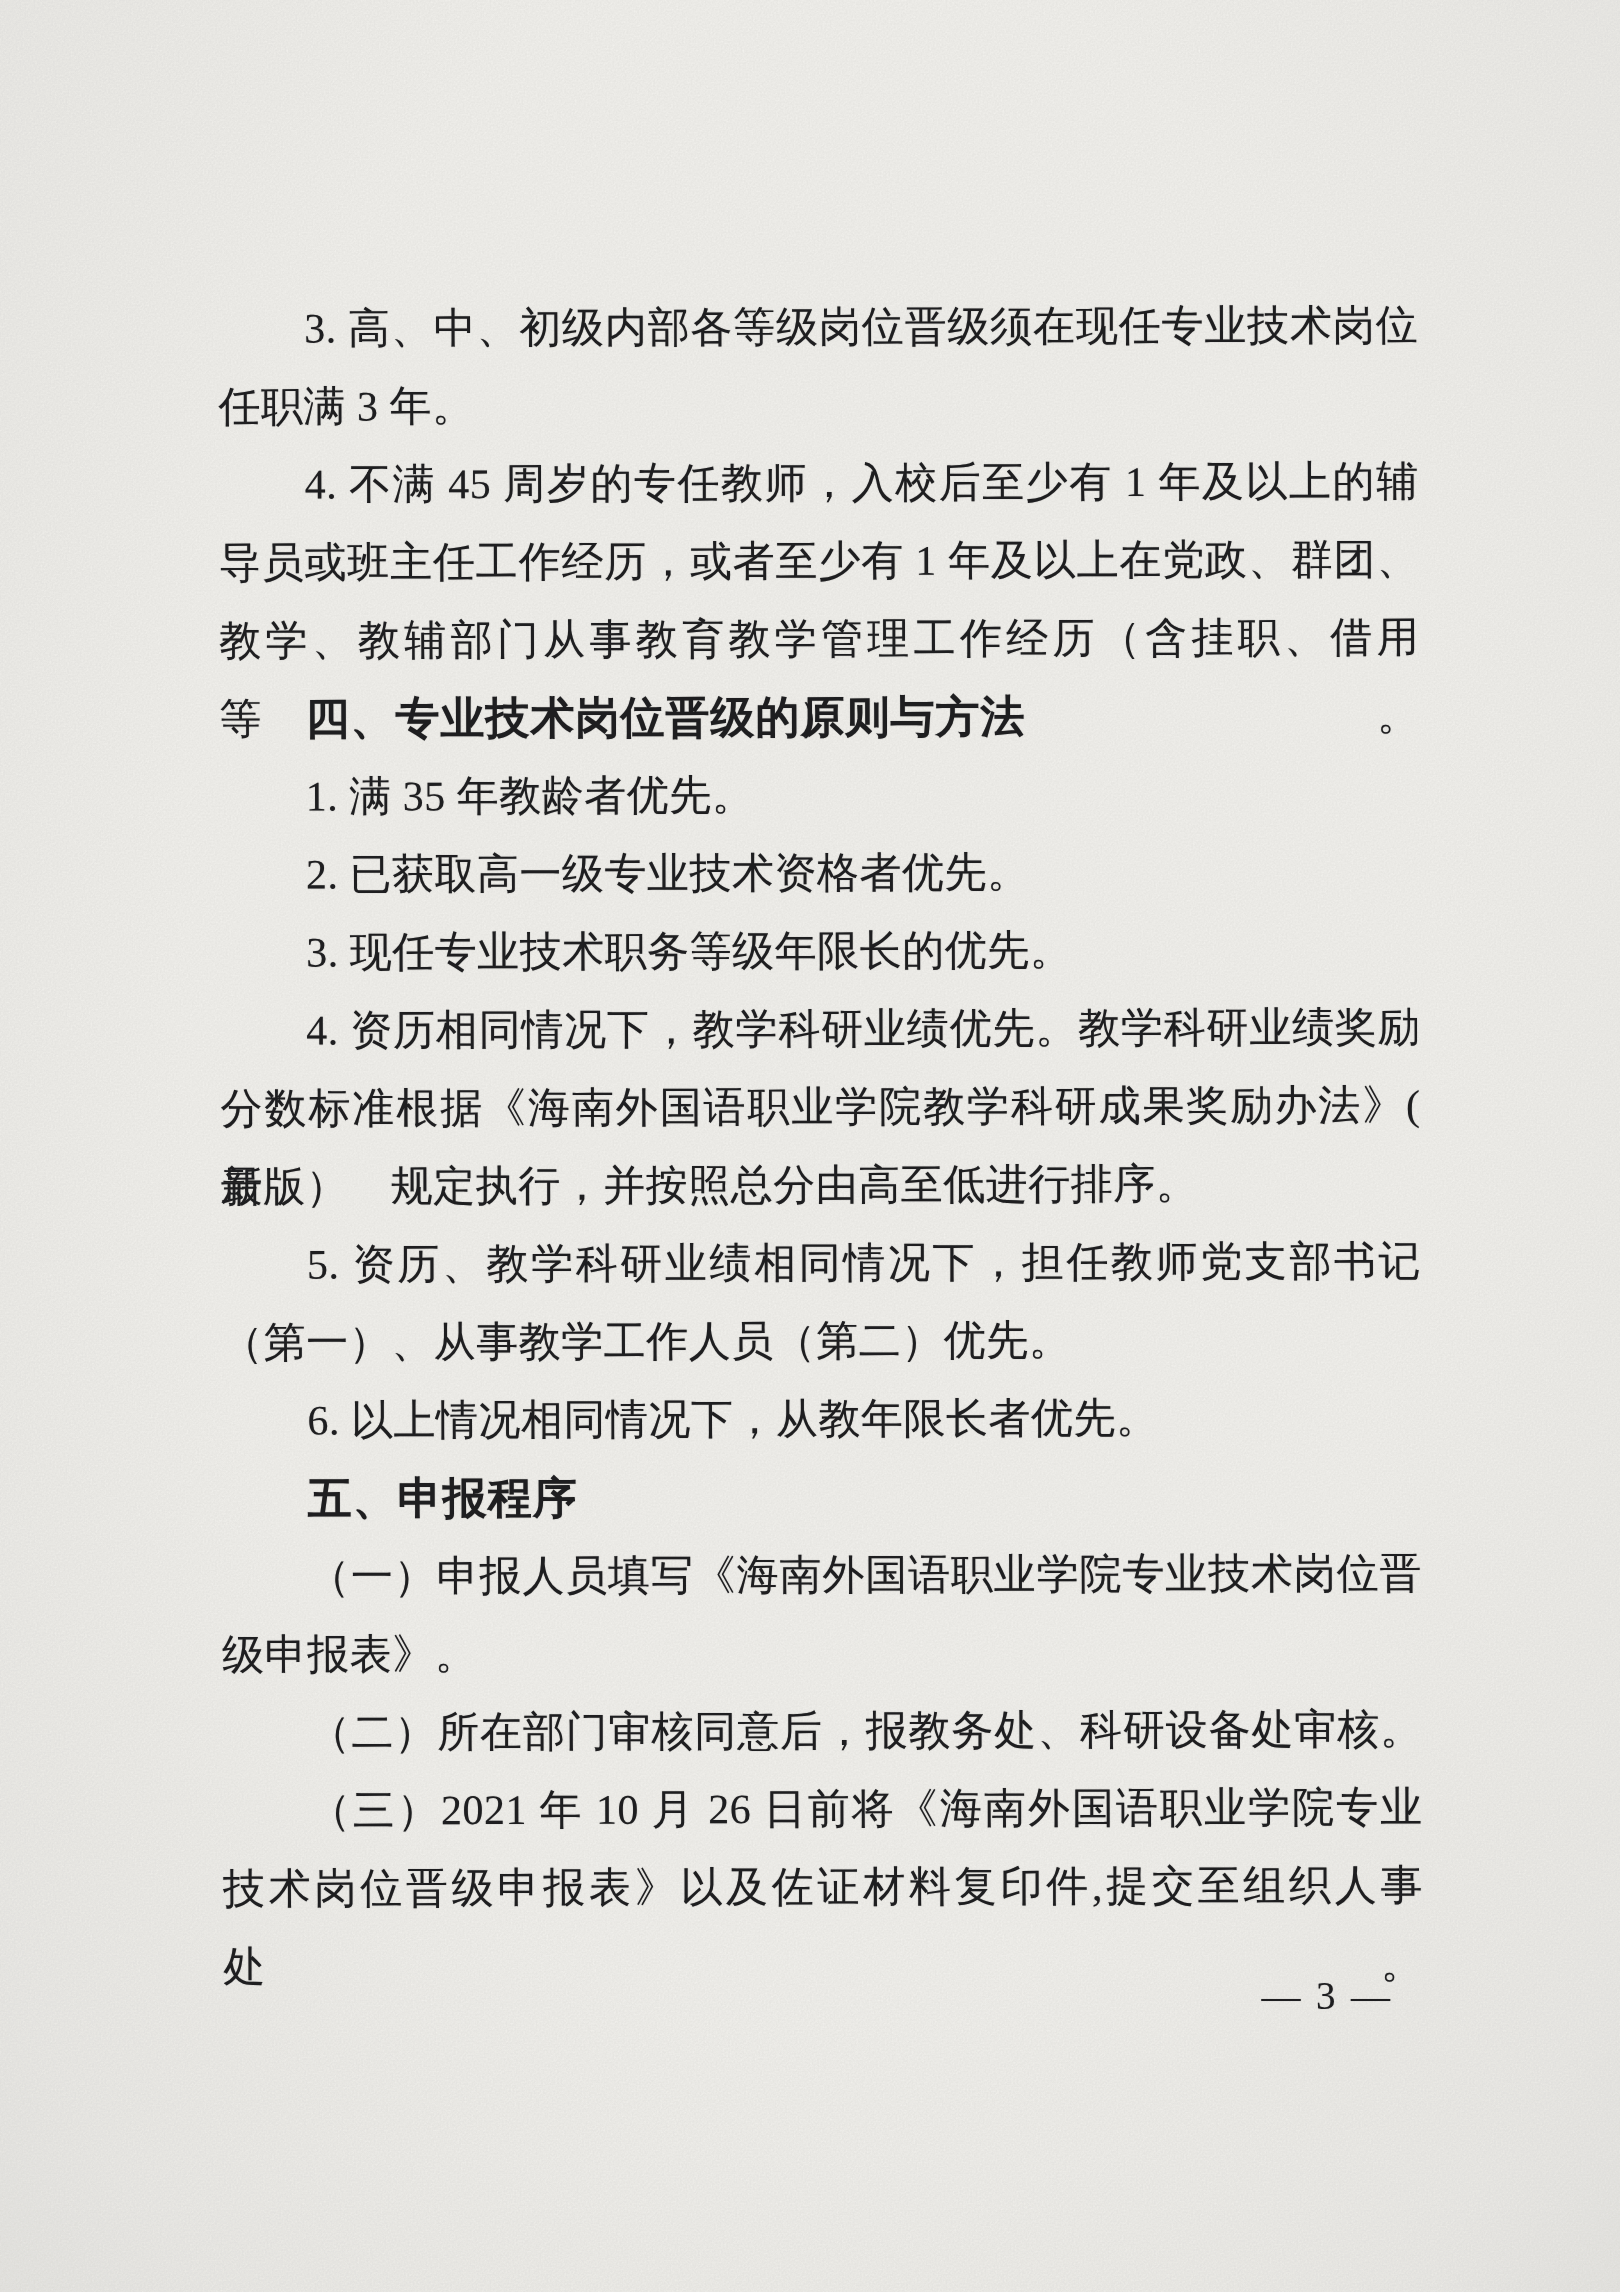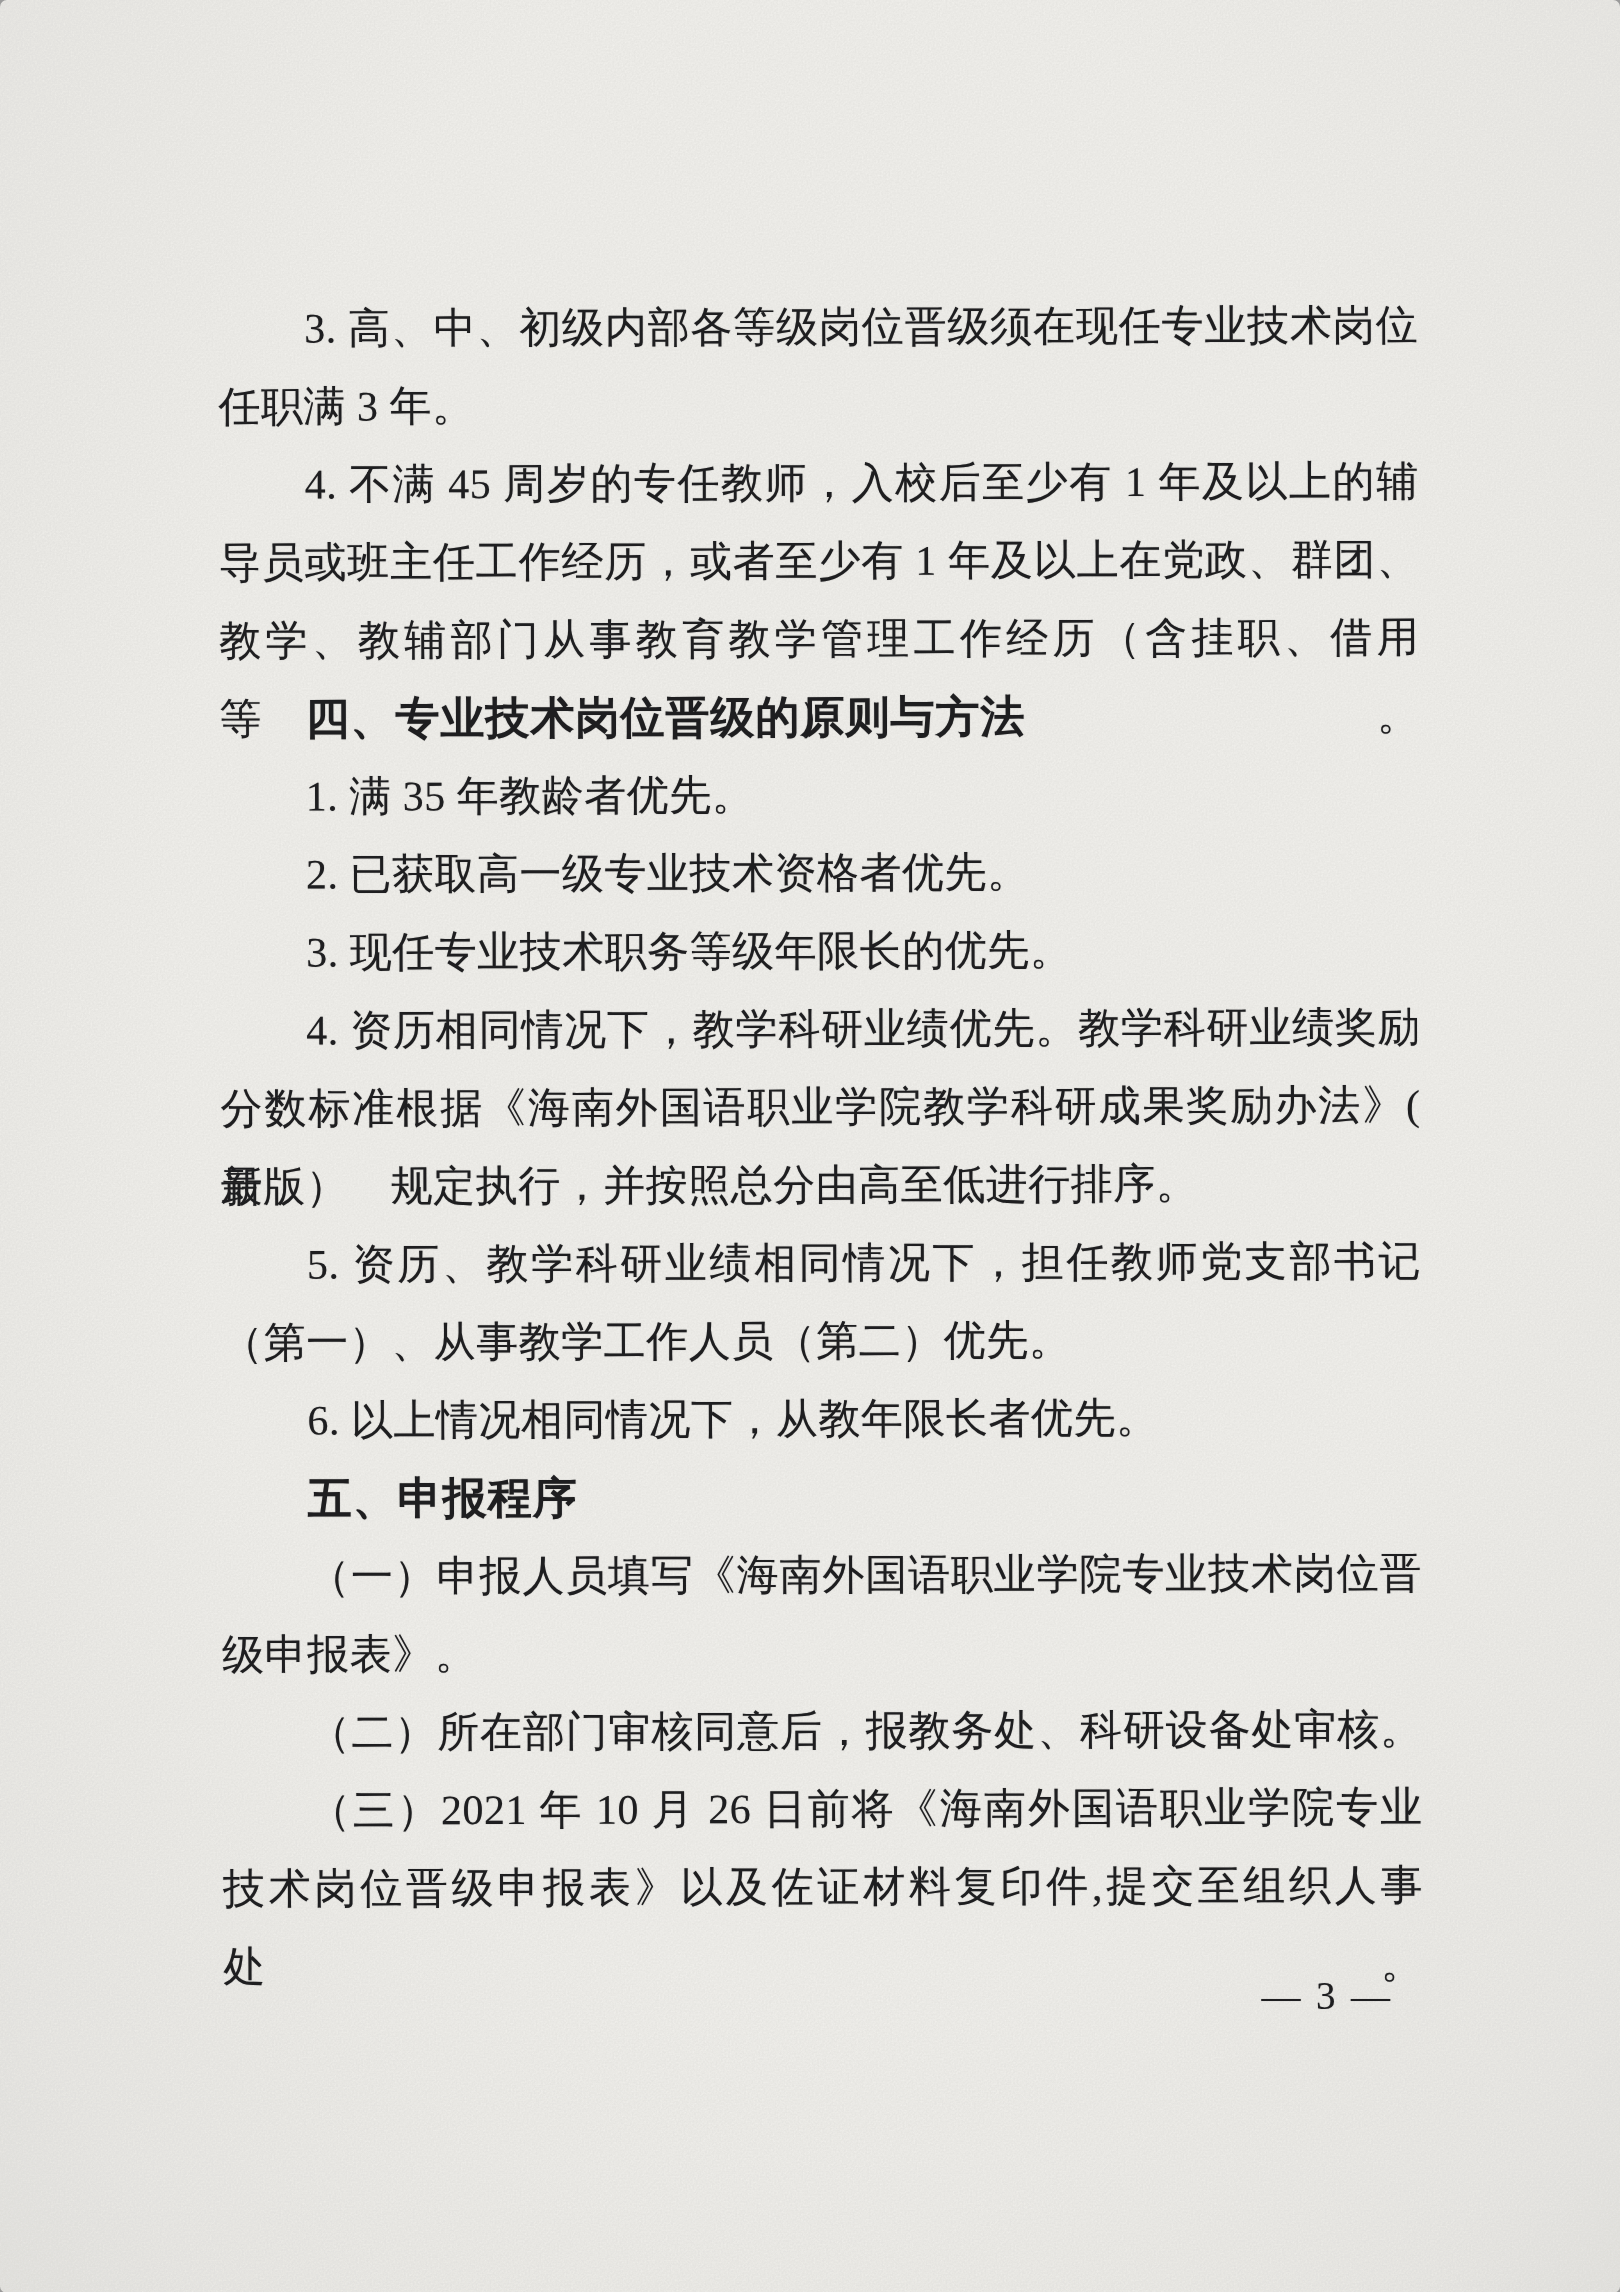--- a/index.html
+++ b/index.html
@@ -8,21 +8,20 @@
     background: #9a9a9a;
   }
   .page {
     position: relative;
     width: 1620px;
     height: 2293px;
     overflow: hidden;
     background: radial-gradient(ellipse at 50% 42%, #f7f6f2 55%, #f1f0ec 88%, #ecebe7 100%);
     color: #1e1e20;
     font-family: "Liberation Serif", "DejaVu Serif", serif;
-    border-radius: 7px;
   }
   .noise {
     position: absolute;
     left: 0; top: 0;
     width: 1620px;
     height: 2293px;
     pointer-events: none;
   }
   .sheet {
     position: absolute;

